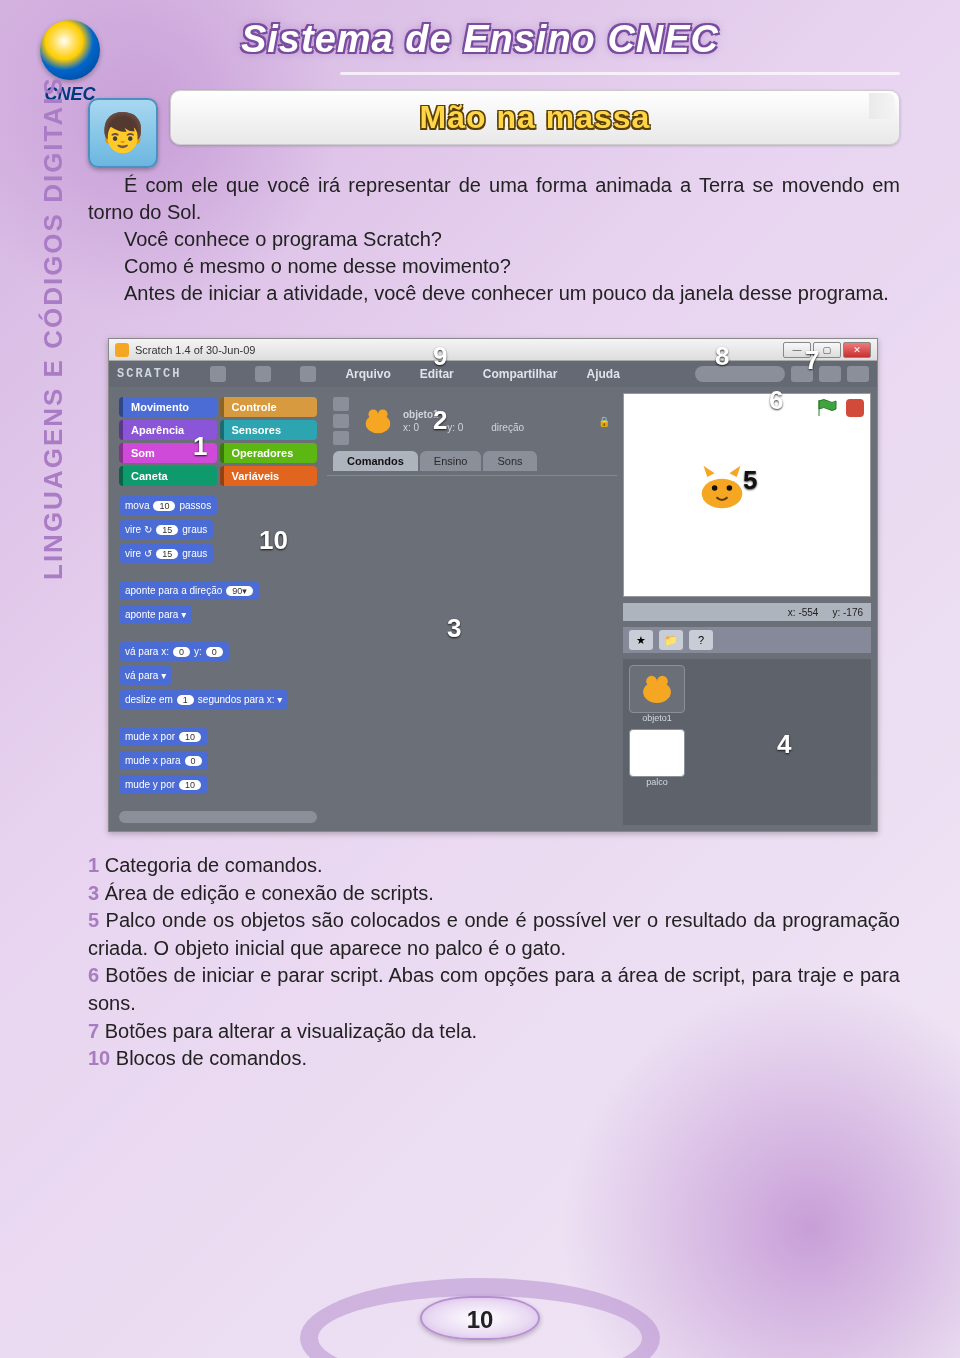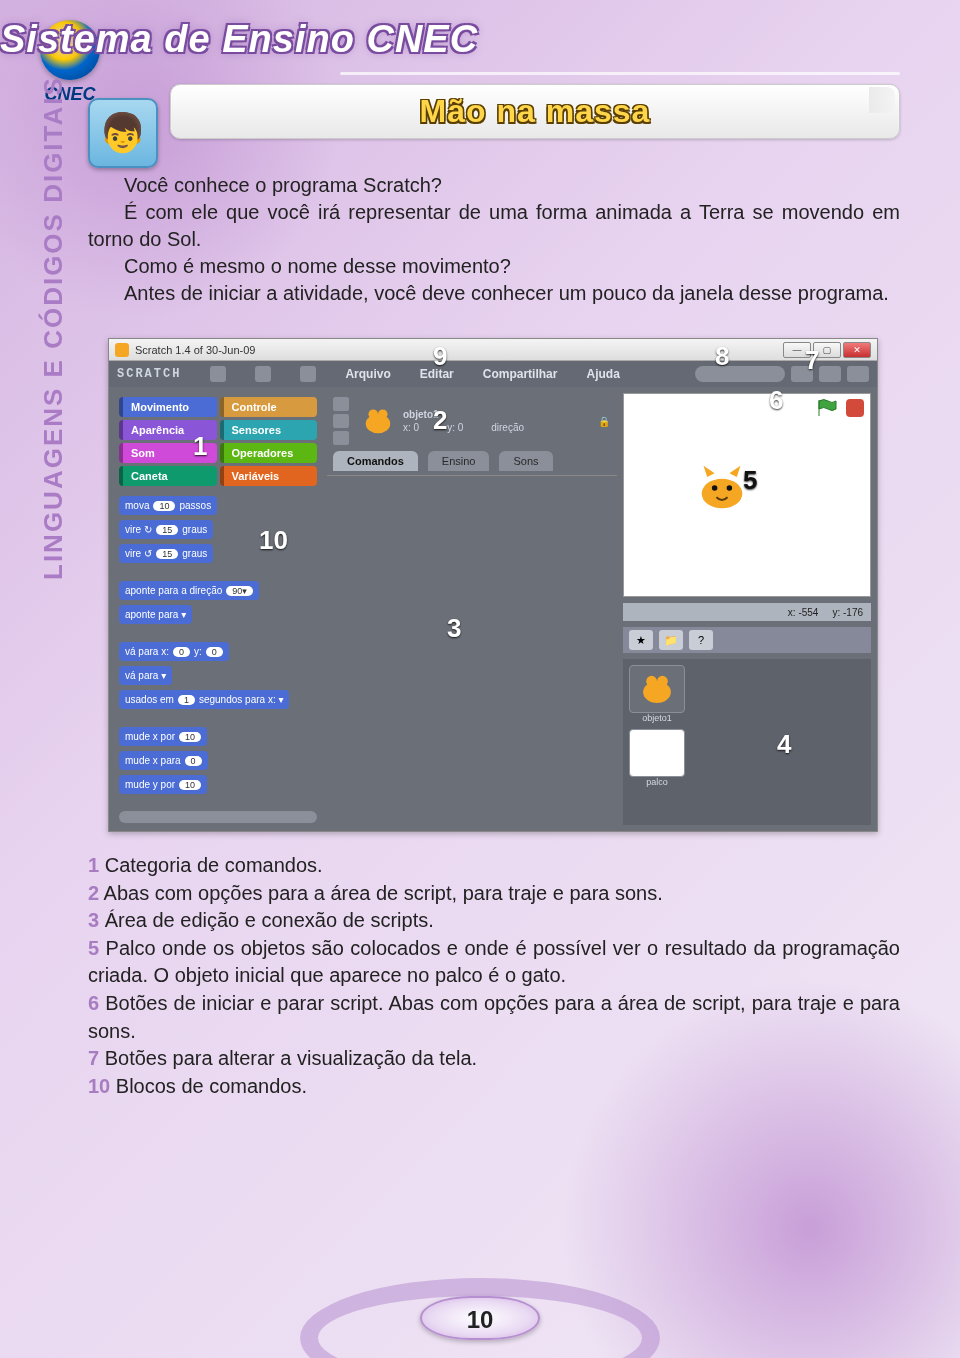--- a/index.html
+++ b/index.html
@@ -14,33 +14,33 @@
   .bg-deco-tl { position:absolute; top:-80px; left:-60px; width:400px; height:400px; border-radius:50%; background:radial-gradient(circle,#c89fd8 0%,rgba(200,159,216,0) 70%); }
   .bg-deco-br { position:absolute; bottom:-120px; right:-100px; width:500px; height:500px; border-radius:50%; background:radial-gradient(circle,#c89fd8 0%,rgba(200,159,216,0) 70%); }
 
   
   .logo-wrap { position:absolute; top:20px; left:30px; width:80px; text-align:center; }
   .logo-circle { width:60px; height:60px; margin:0 auto; border-radius:50%; background:radial-gradient(circle at 40% 35%, #fff 0%, #ffe680 15%, #ffcc00 35%, #0066cc 55%, #003a80 100%); box-shadow:0 2px 5px rgba(0,0,0,.3); }
   .logo-text { font-size:18px; font-weight:bold; color:#003a80; margin-top:4px; font-style:italic; }
 
   
   .header-title {
-    position:absolute; top:18px; left:0; right:0; text-align:left;
+    position:absolute; top:18px; left:0; right:0; text-align:center;
     font-size:38px; font-weight:bold; font-style:italic;
     color:#fff; letter-spacing:1px;
     text-shadow:
       -2px -2px 0 #7a4ca0, 2px -2px 0 #7a4ca0,
       -2px 2px 0 #7a4ca0, 2px 2px 0 #7a4ca0,
       0 0 8px rgba(122,76,160,.6);
   }
   .header-underline { position:absolute; top:72px; left:340px; right:60px; height:3px; background:#fff; border-radius:2px; opacity:.7; }
 
   
   .section-icon { position:absolute; top:98px; left:88px; width:70px; height:70px; border-radius:10px; background:linear-gradient(180deg,#a8d8f0,#6bb6e0); border:2px solid #4a90c0; box-shadow:0 2px 4px rgba(0,0,0,.3); display:flex; align-items:center; justify-content:center; font-size:38px; }
-  .section-banner { position:absolute; top:84px; left:170px; right:60px; height:55px; border-radius:10px; background:linear-gradient(180deg,#ffffff 0%,#e8e8e8 100%); border:1px solid #ccc; display:flex; align-items:center; justify-content:center; box-shadow:inset 0 1px 2px rgba(255,255,255,.8), 0 1px 3px rgba(0,0,0,.2); }
+  .section-banner { position:absolute; top:90px; left:170px; right:60px; height:55px; border-radius:10px; background:linear-gradient(180deg,#ffffff 0%,#e8e8e8 100%); border:1px solid #ccc; display:flex; align-items:center; justify-content:center; box-shadow:inset 0 1px 2px rgba(255,255,255,.8), 0 1px 3px rgba(0,0,0,.2); }
   .section-banner::after { content:""; position:absolute; top:2px; right:4px; width:26px; height:26px; background:linear-gradient(135deg,rgba(0,0,0,.08),rgba(0,0,0,0)); border-top-right-radius:8px; }
   .section-banner-text { font-size:32px; font-weight:bold; color:#ffd54a; text-shadow:-1.5px -1.5px 0 #5a3f00,1.5px -1.5px 0 #5a3f00,-1.5px 1.5px 0 #5a3f00,1.5px 1.5px 0 #5a3f00; letter-spacing:1px; }
 
   
   .intro { position:absolute; top:172px; left:88px; right:60px; font-size:20px; color:#222; line-height:1.35; text-align:justify; }
   .intro .indent { text-indent:36px; display:block; }
 
   
   .side-label { position:absolute; left:38px; top:580px; transform:rotate(-90deg); transform-origin:left top; font-size:26px; font-weight:bold; color:#a97cc5; letter-spacing:2px; white-space:nowrap; }
 
@@ -77,21 +77,21 @@
   .col-left-scroll { height:12px; background:#8a8f99; border-radius:6px; margin:2px 4px; }
 
   .col-mid { flex:1; background:#6b6f78; display:flex; flex-direction:column; }
   .mid-top { background:#6b6f78; padding:4px 6px; }
   .mid-sprite-row { display:flex; align-items:center; gap:8px; color:#cfd6e0; font-size:10px; }
   .mid-tools { display:flex; flex-direction:column; gap:3px; margin-right:4px; }
   .mid-tools .t { width:16px; height:14px; background:#8a8f99; border-radius:2px; }
   .mid-info { display:flex; flex-direction:column; gap:2px; }
   .mid-coords { display:flex; gap:28px; color:#cfd6e0; font-size:10px; }
   .mid-tabs { display:flex; gap:0; margin-top:6px; }
-  .mid-tab { padding:4px 14px; font-size:11px; background:#8a8f99; color:#2a2a2a; border-top-left-radius:6px; border-top-right-radius:6px; margin-right:10px; }
+  .mid-tab { padding:4px 14px; font-size:11px; background:#8a8f99; color:#2a2a2a; border-top-left-radius:6px; border-top-right-radius:6px; margin-right:2px; }
   .mid-tab.active { background:#aeb4bd; color:#111; font-weight:bold; }
   .mid-canvas { flex:1; background:#6b6f78; border-top:1px solid #888; }
 
   .col-right { width:248px; display:flex; flex-direction:column; gap:6px; }
   .stage { height:204px; background:#fff; position:relative; border:1px solid #999; }
   .stage-btns { position:absolute; top:4px; right:6px; display:flex; gap:8px; align-items:center; }
   .flag { width:22px; height:20px; }
   .stopb { width:18px; height:18px; background:#d24a3a; border-radius:4px; }
   .stage-cat { position:absolute; top:70px; left:70px; width:56px; height:48px; }
   .stage-coords { height:18px; background:#aeb4bd; font-size:10px; color:#222; display:flex; align-items:center; justify-content:flex-end; padding:0 8px; gap:14px; }
@@ -134,22 +134,22 @@
 <div class="header-underline"></div>
 
 <div class="section-icon">
     <span>👦</span>
   </div>
 <div class="section-banner">
   <span class="section-banner-text">Mão na massa</span>
 </div>
 
 <div class="intro">
+  <span class="indent">É com ele que você irá representar de uma forma animada a Terra se movendo em torno do Sol.</span>
   <span class="indent">Você conhece o programa Scratch?</span>
-  <span class="indent">É com ele que você irá representar de uma forma animada a Terra se movendo em torno do Sol.</span>
   <span class="indent">Como é mesmo o nome desse movimento?</span>
   <span class="indent">Antes de iniciar a atividade, você deve conhecer um pouco da janela desse programa.</span>
 </div>
 
 <div class="side-label">LINGUAGENS E CÓDIGOS DIGITAIS</div>
 
 <div class="shot">
 
   <div class="ann" style="top:2px; left:324px;">9</div>
   <div class="ann" style="top:2px; left:606px;">8</div>
@@ -246,21 +246,21 @@
         <div class="blk">
             <span>vá para x:</span>
             <span class="pill">0</span>
             <span>y:</span>
             <span class="pill">0</span>
           </div>
         <div class="blk">
             <span>vá para ▾</span>
           </div>
         <div class="blk">
-            <span>usados em</span>
+            <span>deslize em</span>
             <span class="pill">1</span>
             <span>segundos para x: ▾</span>
           </div>
         <div style="height:8px"></div>
         <div class="blk">
             <span>mude x por</span>
             <span class="pill">10</span>
           </div>
         <div class="blk">
             <span>mude x para</span>
@@ -356,21 +356,20 @@
           </div>
         </div>
       </div>
     </div>
 
   </div>
 </div>
 
 <div class="legend">
   <span class="row"><span class="num">1</span><span> Categoria de comandos.</span></span>
-  <span class="row"><span class="num">2</span><span> Abas com opções para a área de script, para traje e para sons.</span></span>
   <span class="row"><span class="num">3</span><span> Área de edição e conexão de scripts.</span></span>
   <span class="row"><span class="num">5</span><span> Palco onde os objetos são colocados e onde é possível ver o resultado da programação criada. O objeto inicial que aparece no palco é o gato.</span></span>
   <span class="row"><span class="num">6</span><span> Botões de iniciar e parar script. Abas com opções para a área de script, para traje e para sons.</span></span>
   <span class="row"><span class="num">7</span><span> Botões para alterar a visualização da tela.</span></span>
   <span class="row"><span class="num">10</span><span> Blocos de comandos.</span></span>
 </div>
 
 <div class="footer-ring"></div>
 <div class="footer">
   <div class="page-oval">10</div>

